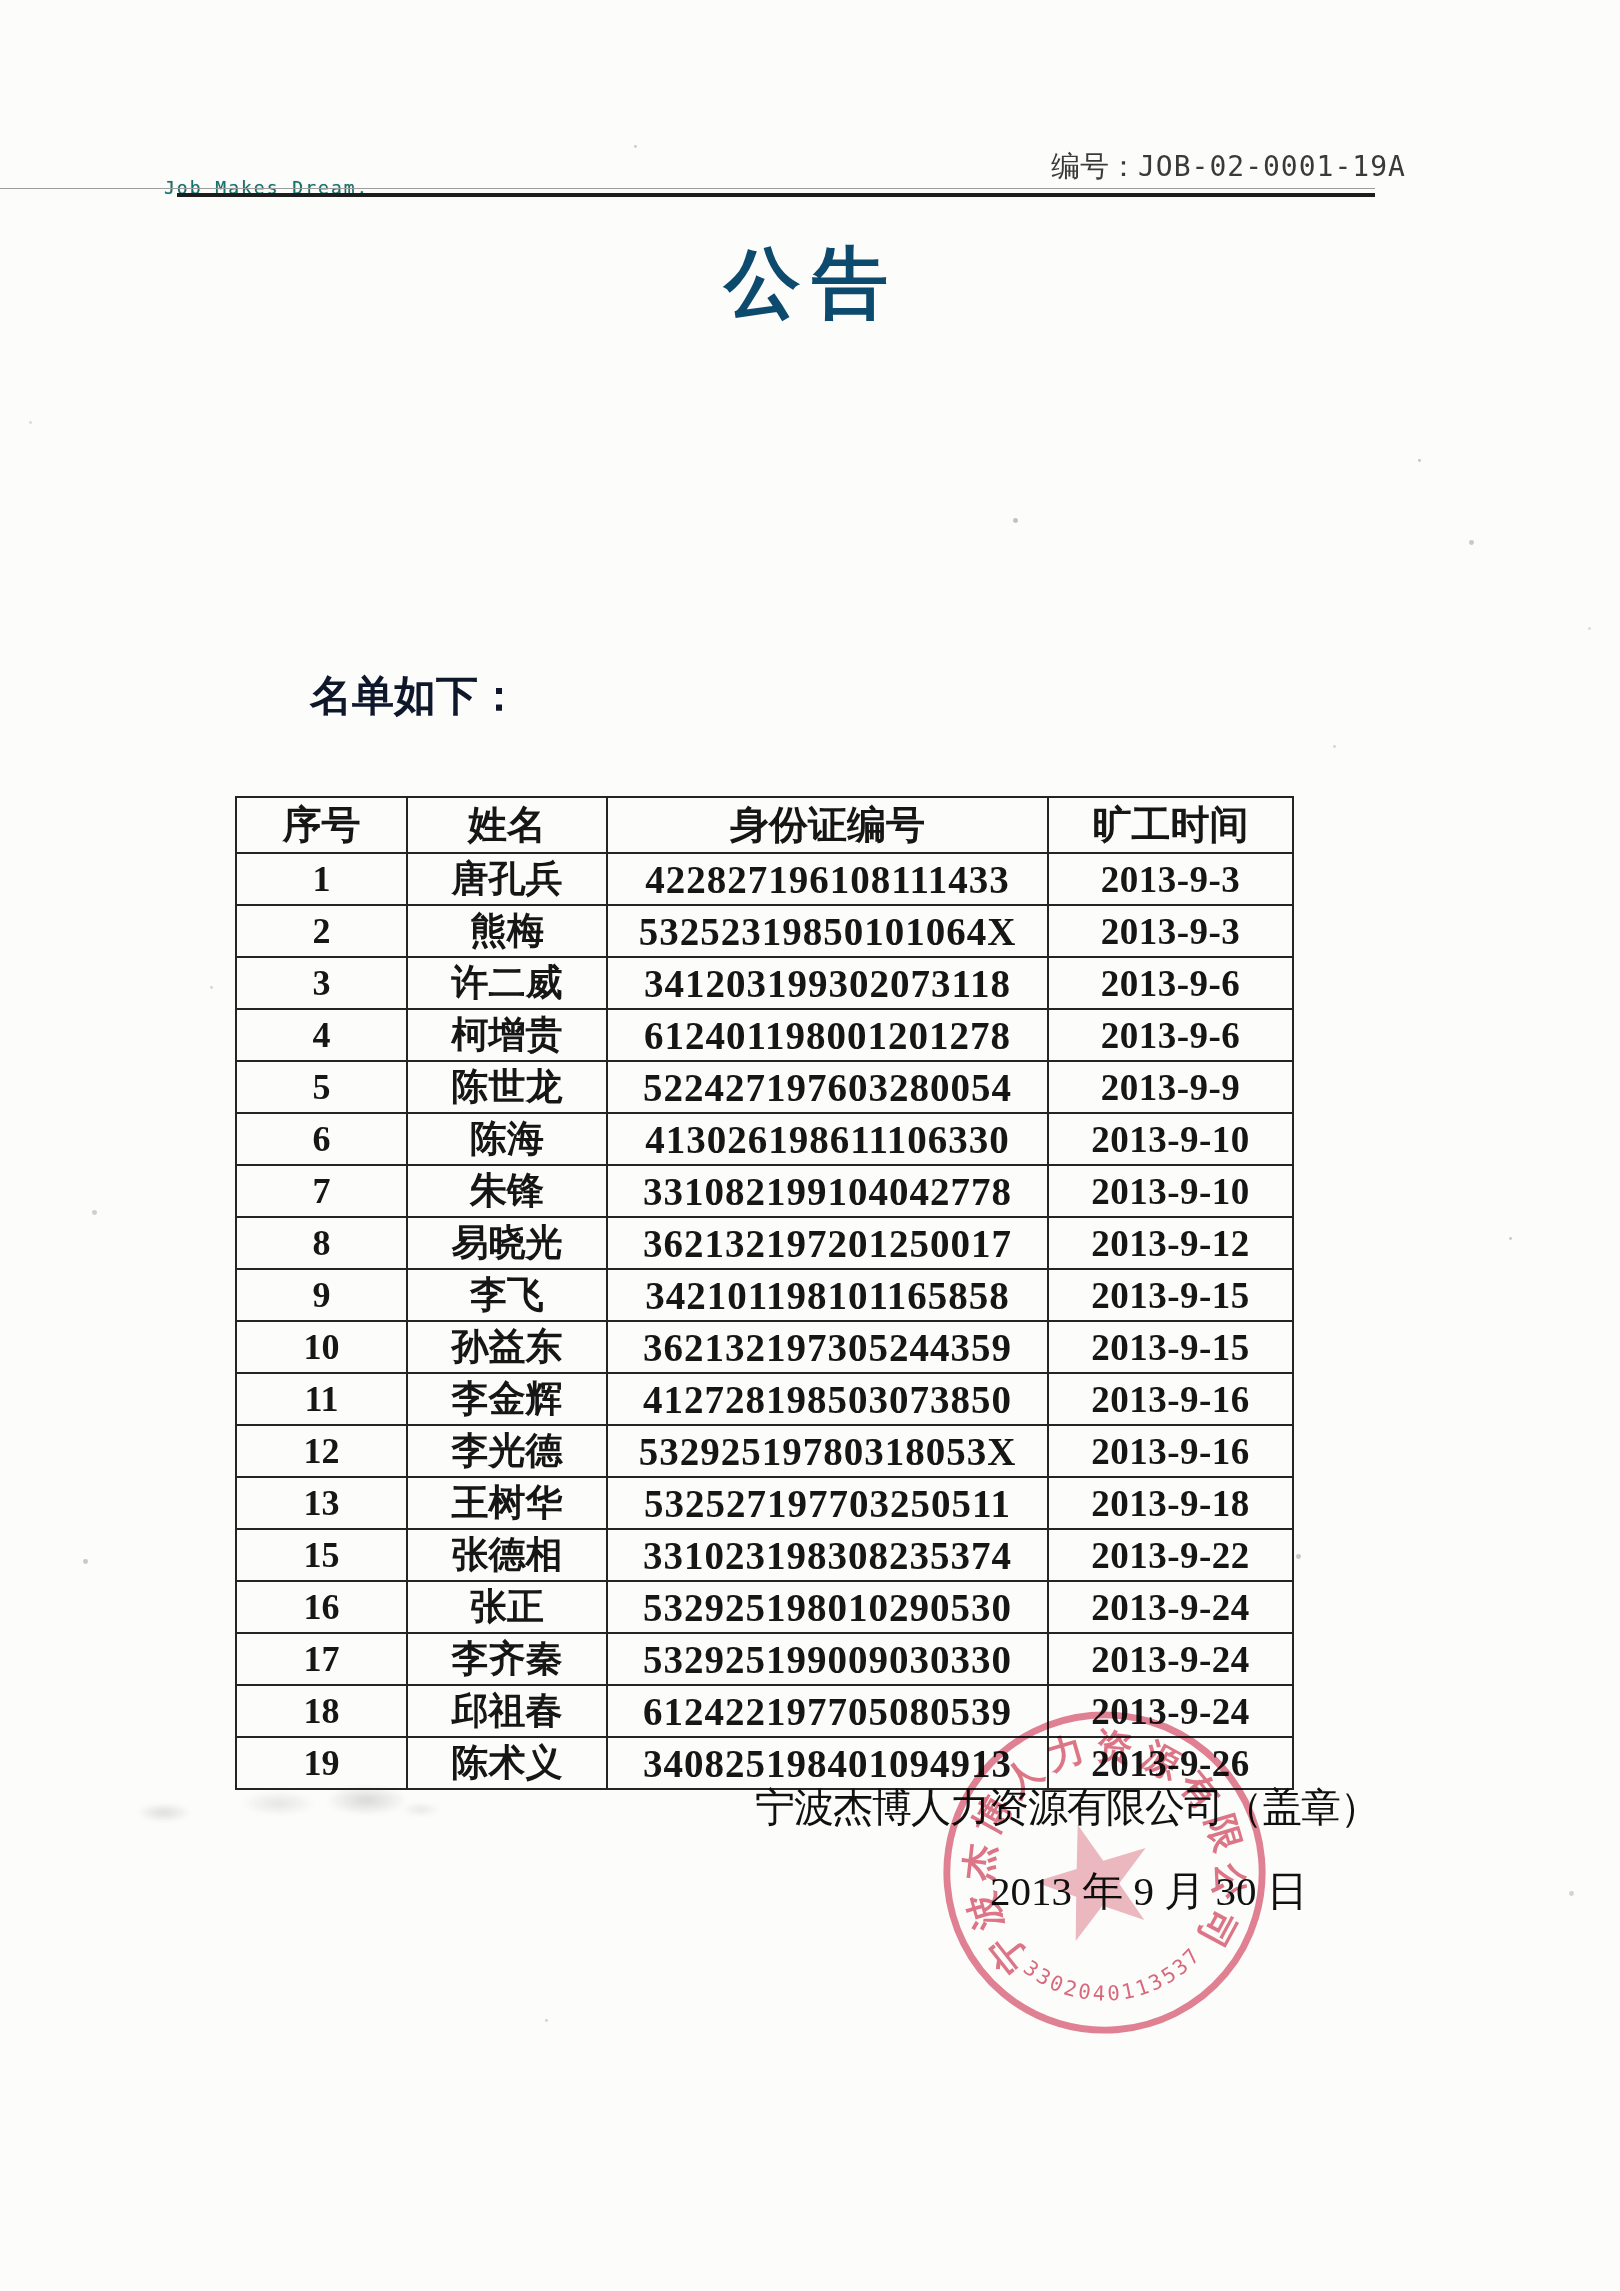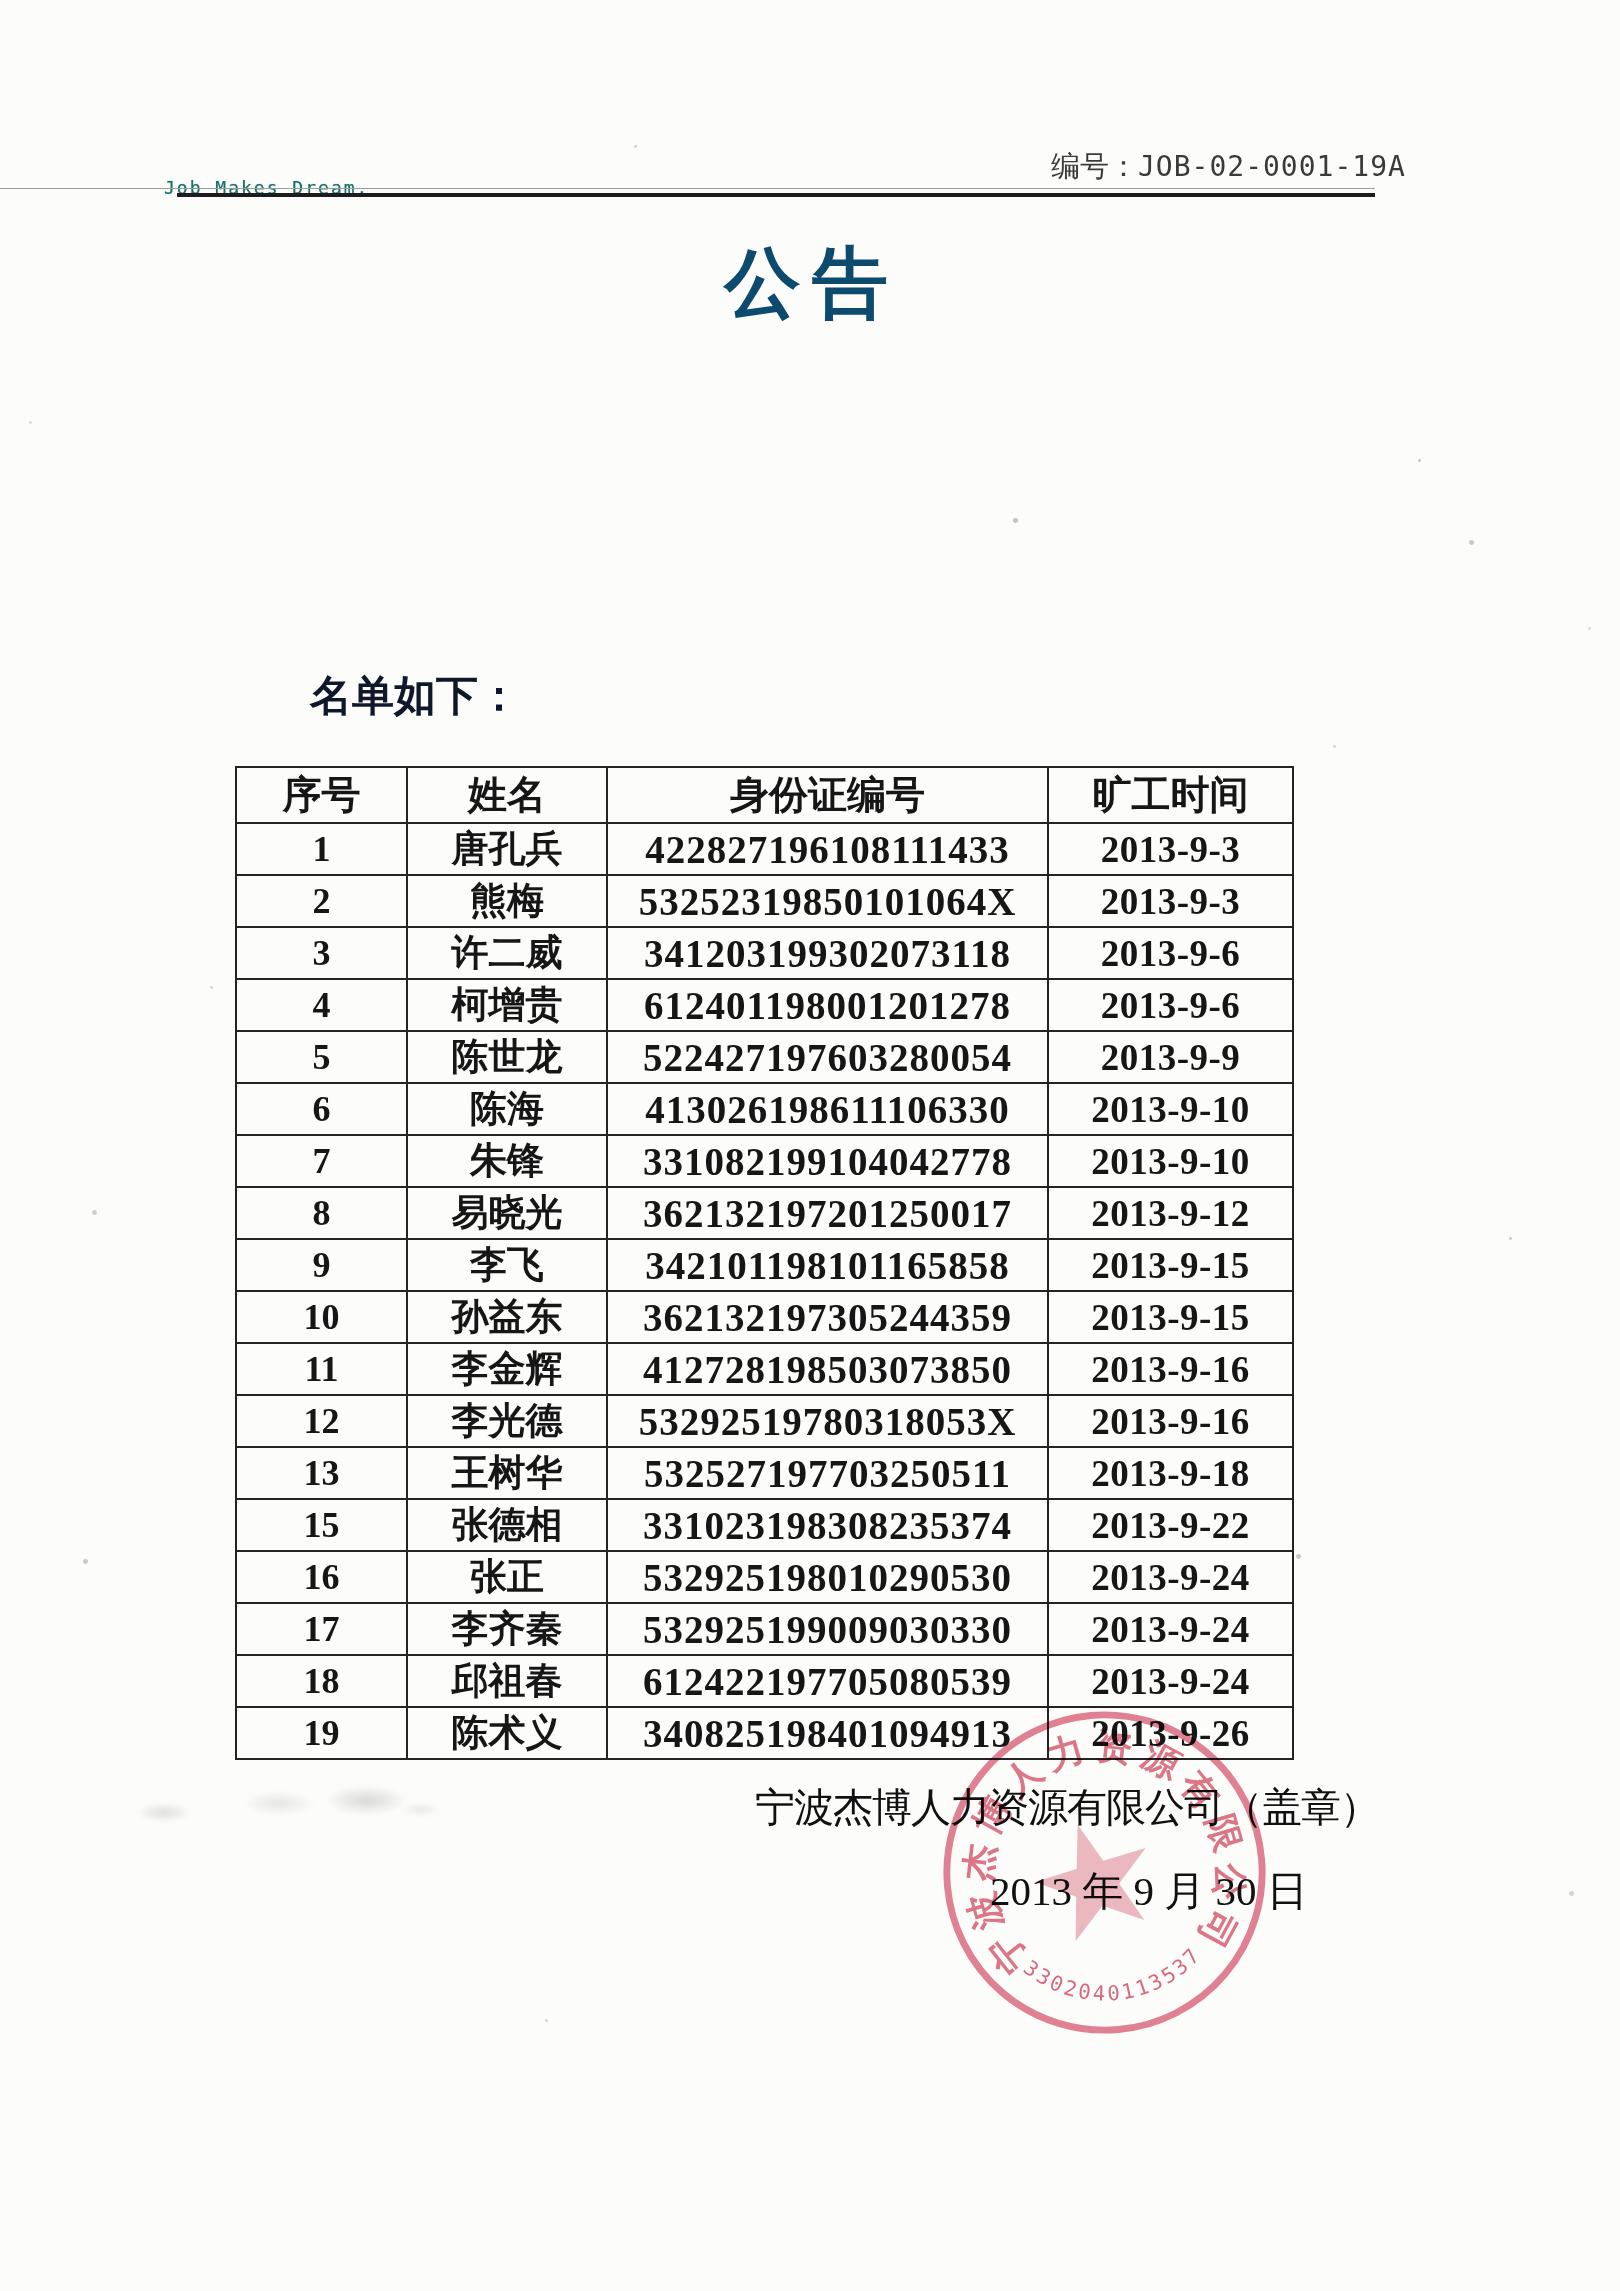--- a/index.html
+++ b/index.html
@@ -25,21 +25,21 @@
     position:absolute;left:0;top:231px;width:1620px;margin:2px;
     text-align:center;font-size:76px;font-weight:900;letter-spacing:11.8px;
     font-family:"Liberation Sans","DejaVu Sans",sans-serif;color:#0c4a6e;
   }
   .body{position:absolute;left:165px;top:343px;width:1274px;font-size:38px;line-height:63px;letter-spacing:-1px;color:#1e1e1e;}
   .body .line{white-space:nowrap;}
   .body .line.first{text-indent:143px;}
   .list-label{position:absolute;left:310px;top:668px;font-size:42px;font-weight:bold;color:#0f172a;}
   
   table.roster{
-    position:absolute;left:235px;top:766px;width:1057px;
+    position:absolute;left:235px;top:796px;width:1057px;
     border-collapse:collapse;table-layout:fixed;
   }
   table.roster col.w0{width:171px;} table.roster col.w1{width:200px;}
   table.roster col.w2{width:441px;} table.roster col.w3{width:245px;}
   table.roster th,table.roster td{
     border:2.5px solid #242424;text-align:center;vertical-align:middle;
     padding:0;overflow:hidden;white-space:nowrap;color:#161616;
   }
   table.roster th{height:45px;font-size:39px;font-weight:bold;}
   table.roster td{height:41px;font-weight:600;}

